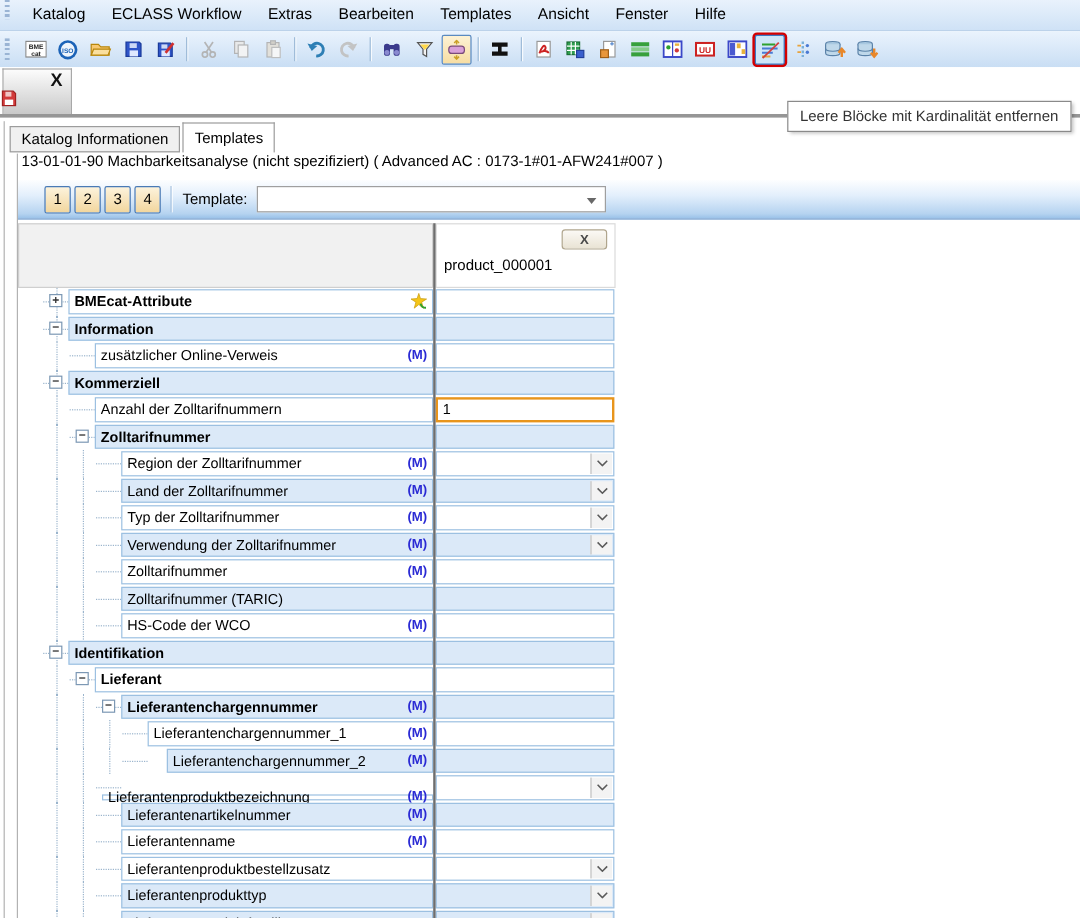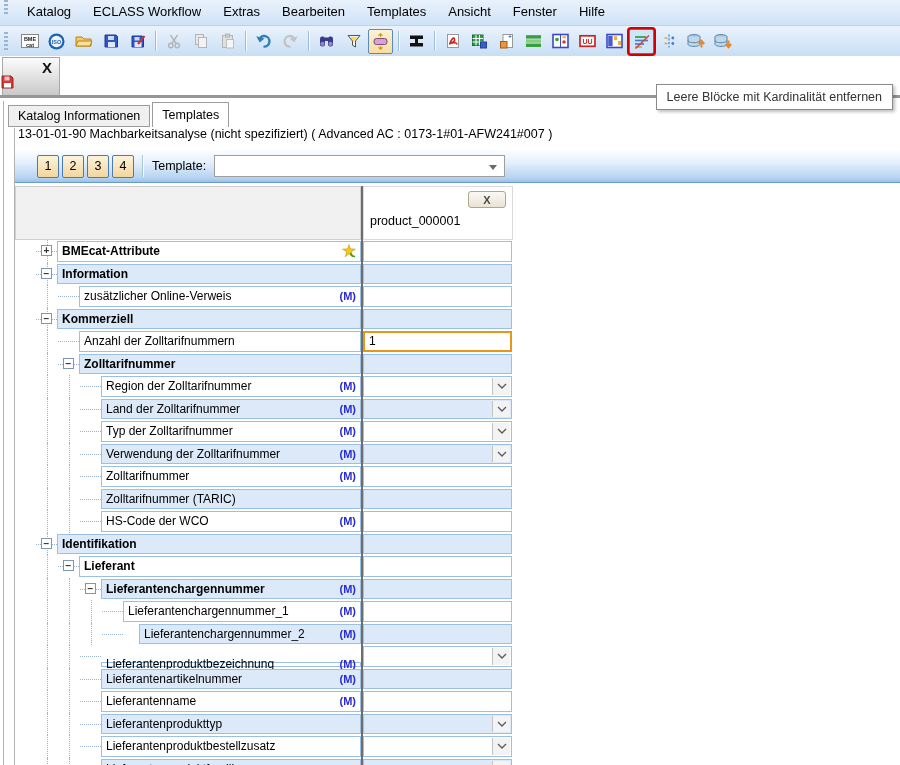--- a/index.html
+++ b/index.html
@@ -570,21 +570,21 @@
           <span class="badge">(M)</span>
         </div>
         <div class="vcell input">
           <div class="vval"></div>
         </div>
       </div>
       <div class="row">
         <span class="guide" style="left: 32px;"></span>
         <span class="guide" style="left: 54px;"></span>
         <span class="stub" style="left: 65px;"></span>
-        <div class="lblbox" style="left: 86px; margin-top: 16px;">
+        <div class="lblbox" style="left: 70px; margin-top: 16px;">
           <span class="lbl">Lieferantenproduktbezeichnung</span>
           <span class="badge">(M)</span>
         </div>
         <div class="vcell">
           <div class="vval"></div>
           <span class="dd">
             <svg width="10" height="6">
               <path d="M1 1 L5 5 L9 1" fill="none" stroke="#5a5a5a" stroke-width="1.3"></path>
             </svg>
           </span>
@@ -607,42 +607,42 @@
         <span class="guide" style="left: 54px;"></span>
         <span class="stub" style="left: 65px;"></span>
         <div class="lblbox" style="left: 86px;">
           <span class="lbl">Lieferantenname</span>
           <span class="badge">(M)</span>
         </div>
         <div class="vcell input">
           <div class="vval"></div>
         </div>
       </div>
-      <div class="row alt">
-        <span class="guide" style="left: 32px;"></span>
-        <span class="guide" style="left: 54px;"></span>
-        <span class="stub" style="left: 65px;"></span>
-        <div class="lblbox" style="left: 86px;">
-          <span class="lbl">Lieferantenprodukttyp</span>
+      <div class="row">
+        <span class="guide" style="left: 32px;"></span>
+        <span class="guide" style="left: 54px;"></span>
+        <span class="stub" style="left: 65px;"></span>
+        <div class="lblbox" style="left: 86px;">
+          <span class="lbl">Lieferantenproduktbestellzusatz</span>
         </div>
         <div class="vcell">
           <div class="vval"></div>
           <span class="dd">
             <svg width="10" height="6">
               <path d="M1 1 L5 5 L9 1" fill="none" stroke="#5a5a5a" stroke-width="1.3"></path>
             </svg>
           </span>
         </div>
       </div>
-      <div class="row">
-        <span class="guide" style="left: 32px;"></span>
-        <span class="guide" style="left: 54px;"></span>
-        <span class="stub" style="left: 65px;"></span>
-        <div class="lblbox" style="left: 86px;">
-          <span class="lbl">Lieferantenproduktbestellzusatz</span>
+      <div class="row alt">
+        <span class="guide" style="left: 32px;"></span>
+        <span class="guide" style="left: 54px;"></span>
+        <span class="stub" style="left: 65px;"></span>
+        <div class="lblbox" style="left: 86px;">
+          <span class="lbl">Lieferantenprodukttyp</span>
         </div>
         <div class="vcell">
           <div class="vval"></div>
           <span class="dd">
             <svg width="10" height="6">
               <path d="M1 1 L5 5 L9 1" fill="none" stroke="#5a5a5a" stroke-width="1.3"></path>
             </svg>
           </span>
         </div>
       </div>

